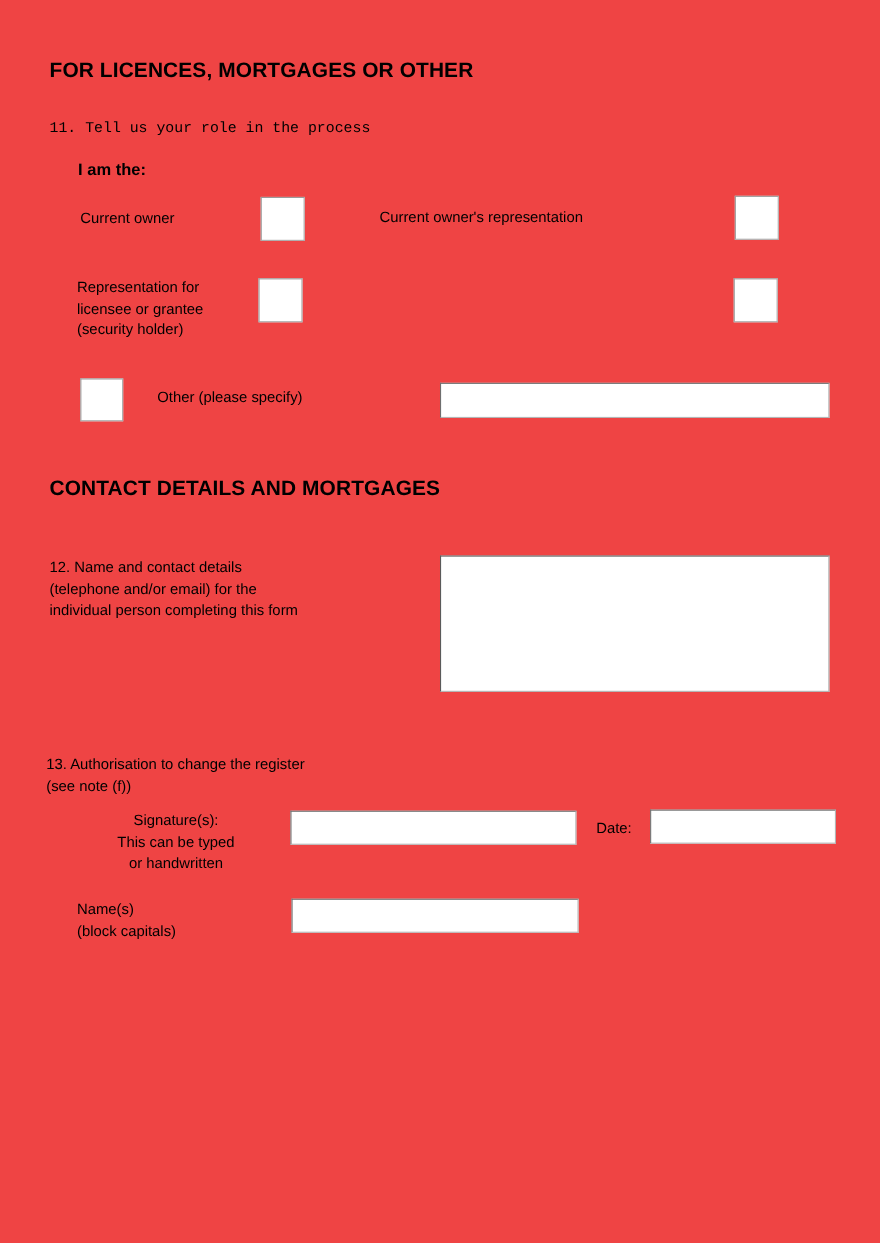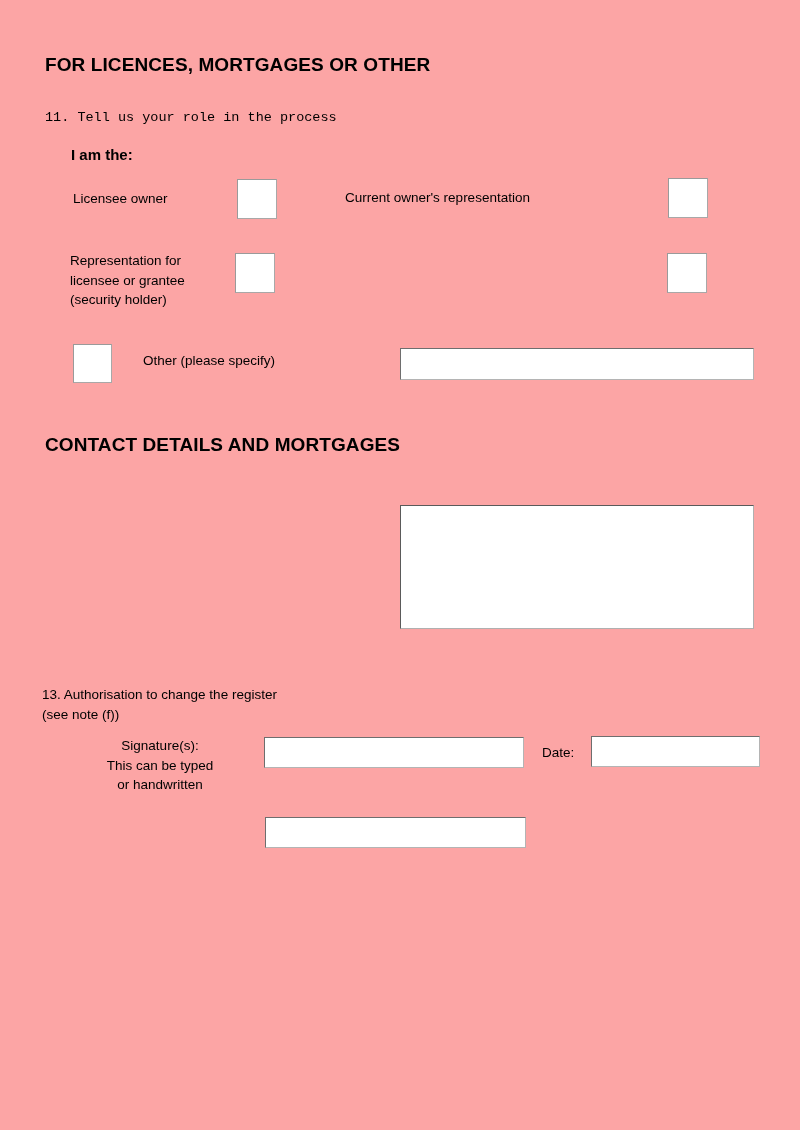--- a/index.html
+++ b/index.html
@@ -15,21 +15,21 @@
     position: relative;
     font-family: "Liberation Sans", sans-serif;
     color: #000000;
     -webkit-font-smoothing: antialiased;
   }
 
   .page {
     position: relative;
     width: 800px;
     height: 1130px;
-    background: #fca5a5;
+    background: #ef4444;
     overflow: hidden;
   }
 
   
   .section-heading {
     position: absolute;
     font-size: 19px;
     font-weight: bold;
     letter-spacing: 0.1px;
     white-space: nowrap;
@@ -98,21 +98,21 @@
 <body>
 
 <div class="page">
 
   <div class="section-heading" style="left:45px; top:55px;">FOR LICENCES, MORTGAGES OR OTHER</div>
 
   <div class="q-label" style="left:45px; top:108px; width:400px;font-family:Liberation Mono, monospace;">11. Tell us your role in the process</div>
 
   <div class="subheading" style="left:71px; top:146px;">I am the:</div>
 
-  <div class="opt-label" style="left:73px; top:189px; width:160px;">Licensee owner</div>
+  <div class="opt-label" style="left:73px; top:189px; width:160px;">Current owner</div>
 
   <div class="checkbox" style="left:237px; top:179px; width:40px; height:40px;"></div>
 
   <div class="opt-label" style="left:345px; top:188px; width:320px;">Current owner's representation</div>
 
   <div class="checkbox" style="left:668px; top:178px; width:40px; height:40px;"></div>
 
   <div class="opt-label" style="left:70px; top:251px; width:165px;">Representation for
 licensee or grantee
 (security holder)</div>
@@ -123,32 +123,37 @@
   <div class="checkbox" style="left:667px; top:253px; width:40px; height:40px;"></div>
 
   <div class="checkbox" style="left:73px; top:344px; width:39px; height:39px;"></div>
 
   <div class="opt-label" style="left:143px; top:351px; width:250px;">Other (please specify)</div>
 
   <div class="field" style="left:400px; top:348px; width:354px; height:32px;" title=""></div>
 
   <div class="section-heading" style="left:45px; top:435px;">CONTACT DETAILS AND MORTGAGES</div>
 
+  <div class="q-label" style="left:45px; top:506px; width:350px;">12. Name and contact details
+     (telephone and/or email) for the
+     individual person completing this form</div>
 
   <div class="field-lg" style="left:400px; top:505px; width:354px; height:124px;" title=""></div>
 
   <div class="q-label" style="left:42px; top:685px; width:360px;">13.  Authorisation to change the register
       (see note (f))</div>
 
   <div class="opt-label" style="left:65px; top:736px; width:190px;text-align:center;">Signature(s):
 This can be typed
 or handwritten</div>
 
   <div class="field" style="left:264px; top:737px; width:260px; height:31px;" title=""></div>
 
   <div class="inline-label" style="left:542px; top:743px;">Date:</div>
 
   <div class="field" style="left:591px; top:736px; width:169px; height:31px;" title=""></div>
 
+  <div class="opt-label" style="left:70px; top:817px; width:190px;">Name(s)
+(block capitals)</div>
 
   <div class="field" style="left:265px; top:817px; width:261px; height:31px;" title=""></div>
 
 </div>
 
 </body></html>

